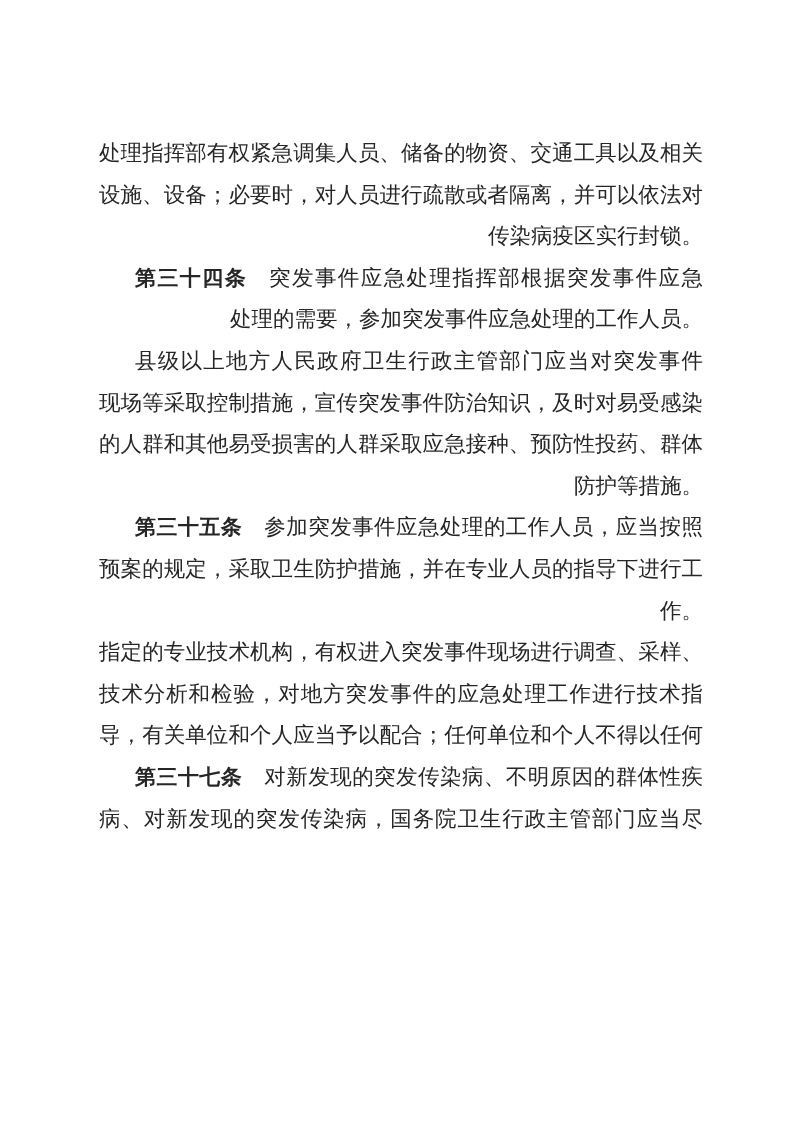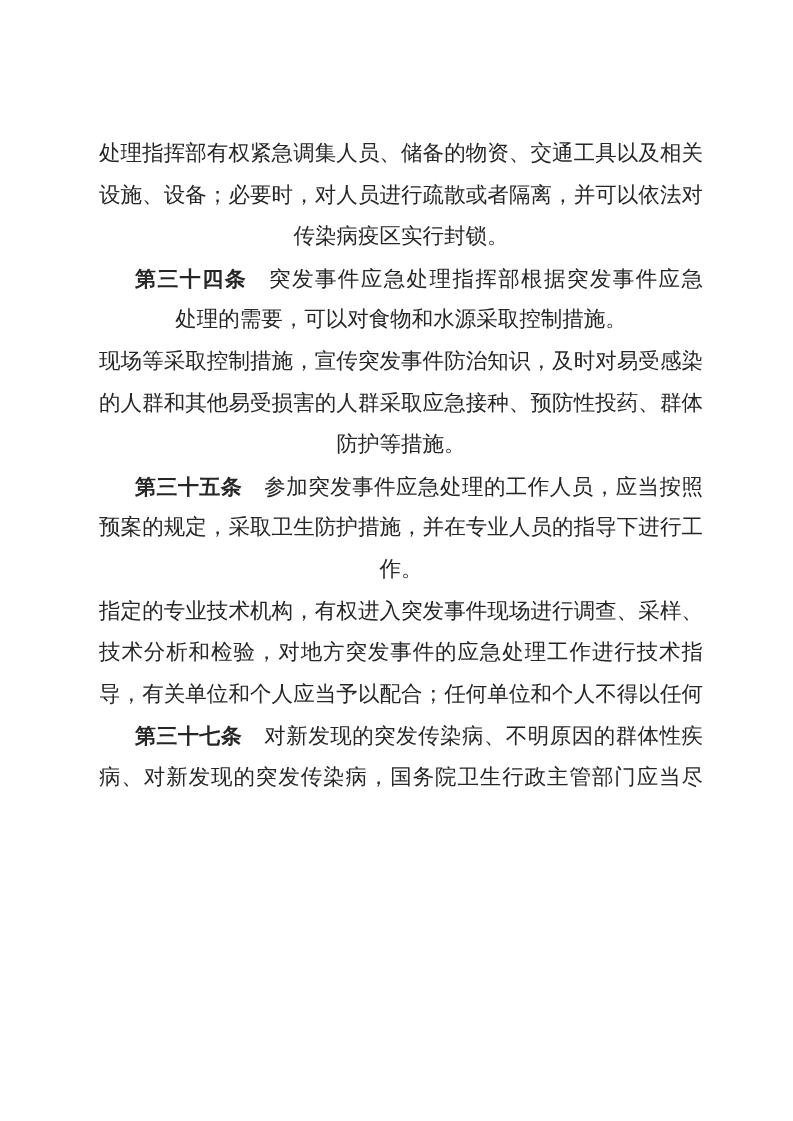--- a/index.html
+++ b/index.html
@@ -34,29 +34,29 @@
     white-space: nowrap;
     letter-spacing: 0;
   }
   .line.full {
     text-align: justify;
     text-align-last: justify;
     text-justify: inter-character;
     white-space: normal;
   }
   .line.last {
-    text-align: center;
+    text-align: right;
   }
   .line.indent {
     padding-left: 36px;
   }
   .art {
     font-weight: bold;
     margin-right: 22px;
-    font-family: Liberation Sans, sans-serif;
+    font-family: Liberation Mono, monospace;
     font-size: 21px;
   }
   .footer {
     position: absolute;
     left: 105px;
     top: 1031px;
     font-family: "DejaVu Sans", "Liberation Sans", sans-serif;
     font-size: 15px;
     color: #4d7c0f;
     letter-spacing: 1px;
@@ -71,24 +71,25 @@
     <div class="para">
       <div class="line full">处理指挥部有权紧急调集人员、储备的物资、交通工具以及相关</div>
       <div class="line full">设施、设备；必要时，对人员进行疏散或者隔离，并可以依法对</div>
       <div class="line last">传染病疫区实行封锁。</div>
     </div>
 
     <div class="para">
       <div class="line full indent">
         <span class="art">第三十四条</span><span>突发事件应急处理指挥部根据突发事件应急</span>
       </div>
-      <div class="line last">处理的需要，可以对食物和水源采取控制措施。</div>
+      <div class="line last">处理的需要，参加突发事件应急处理的工作人员。</div>
     </div>
 
     <div class="para">
+      <div class="line full indent">县级以上地方人民政府卫生行政主管部门应当对突发事件</div>
       <div class="line full">现场等采取控制措施，宣传突发事件防治知识，及时对易受感染</div>
       <div class="line full">的人群和其他易受损害的人群采取应急接种、预防性投药、群体</div>
       <div class="line last">防护等措施。</div>
     </div>
 
     <div class="para">
       <div class="line full indent">
         <span class="art">第三十五条</span><span>参加突发事件应急处理的工作人员，应当按照</span>
       </div>
       <div class="line full">预案的规定，采取卫生防护措施，并在专业人员的指导下进行工</div>

